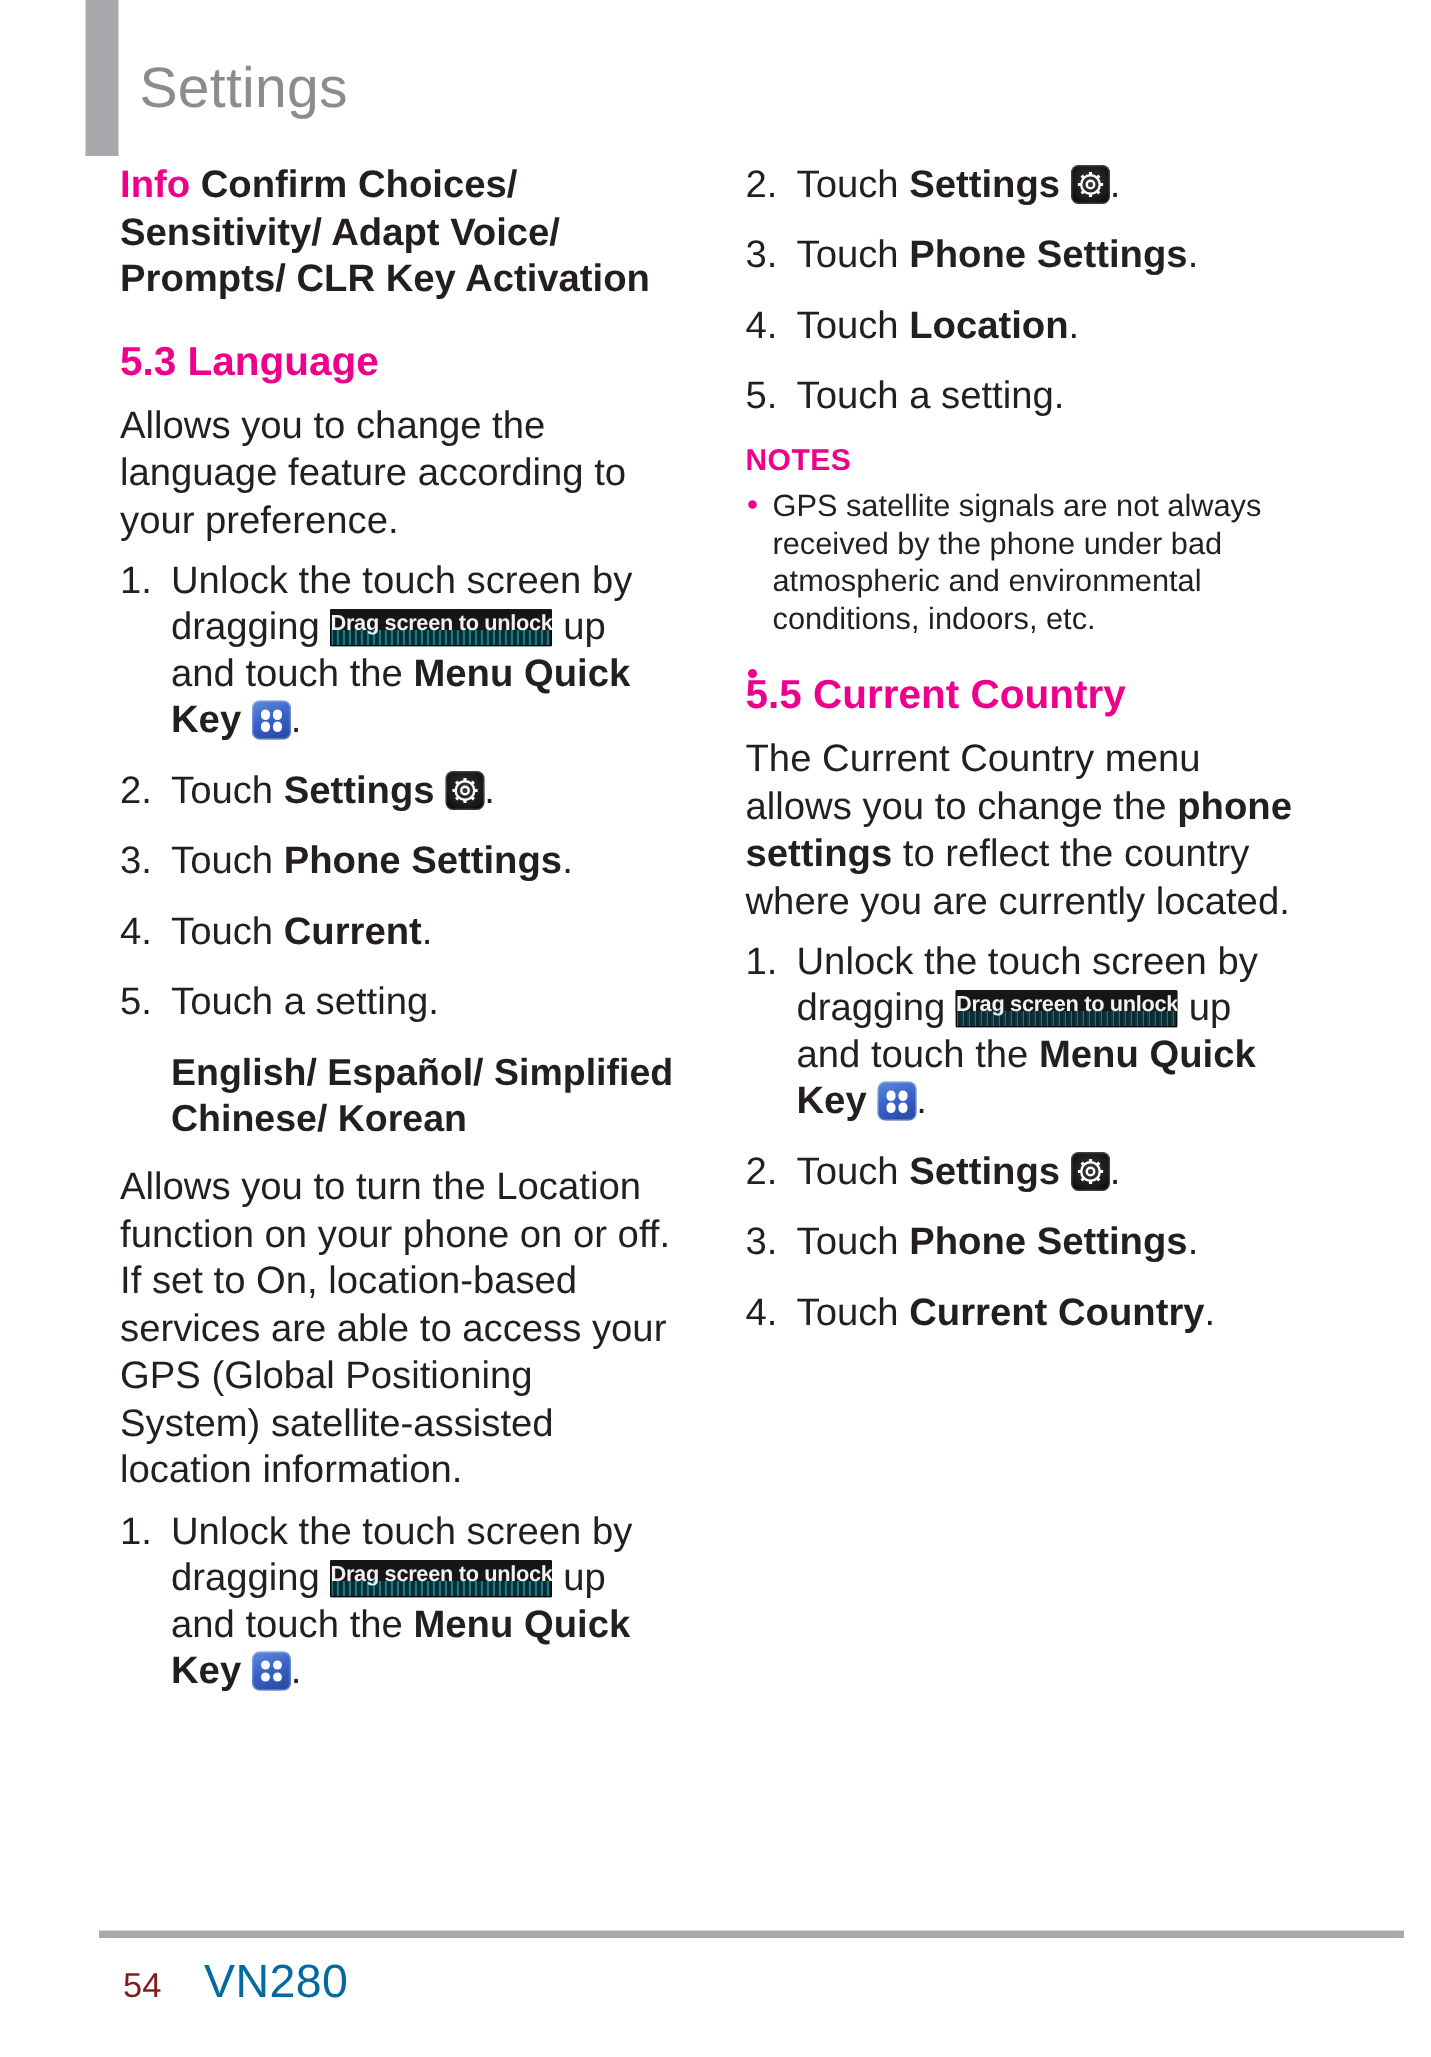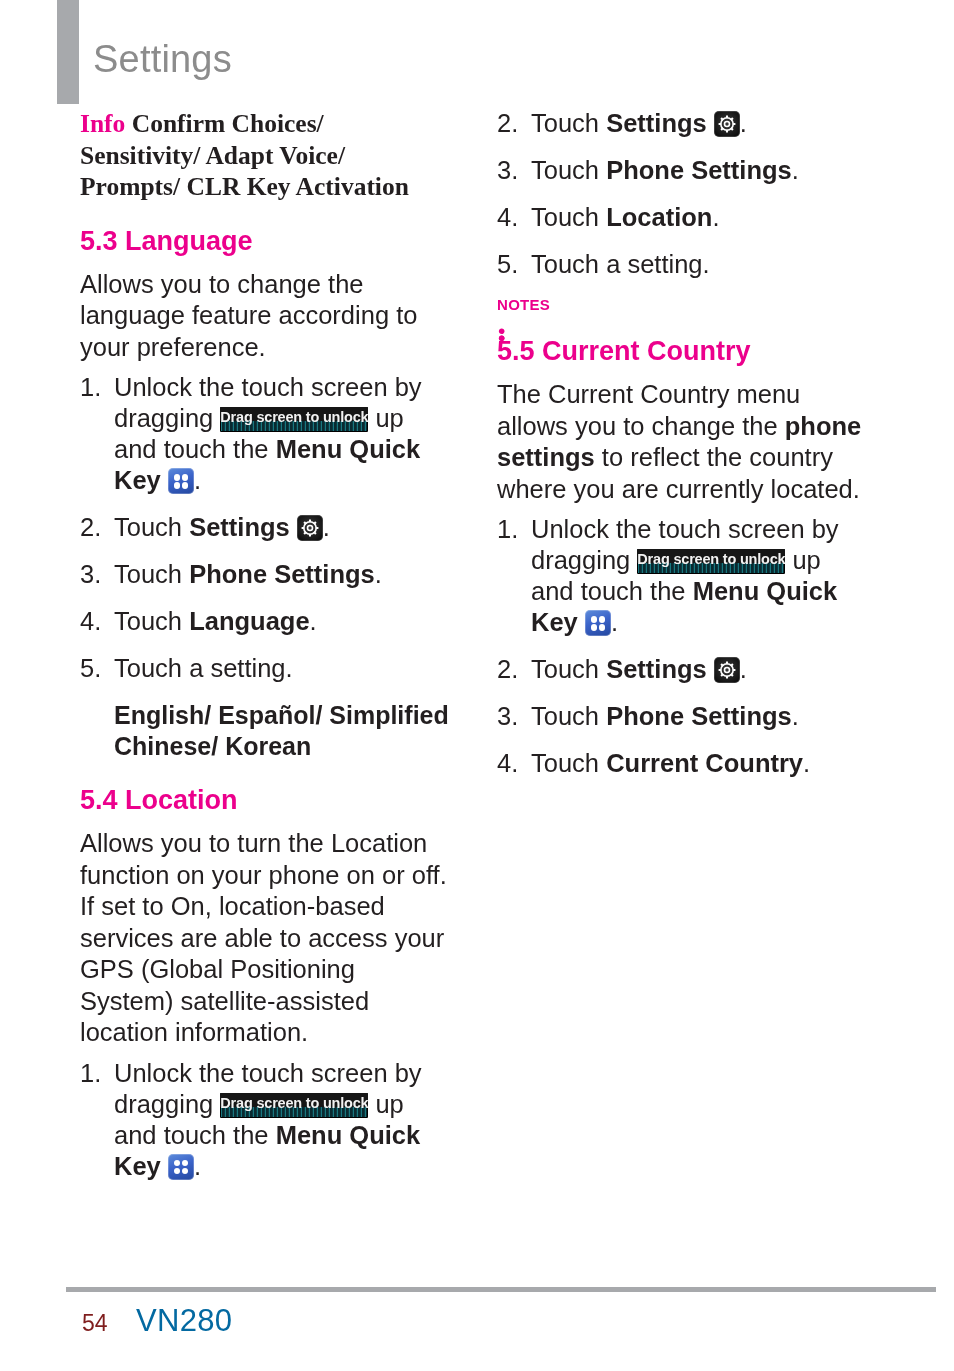--- a/index.html
+++ b/index.html
@@ -54,21 +54,21 @@
   #col-left  { left: 80px; }
   #col-right { left: 497px; }
 
   
   .para {
     font-size: 25.5px;
     line-height: 31.5px;
     color: #231f20;
     margin: 0 0 9px 0;
   }
-  .para.tight { margin-bottom: 4px; font-family: Liberation Serif, serif; }
+  .para.tight { margin-bottom: 4px; }
 
   .section-heading {
     color: #ec008c;
     font-size: 27px;
     line-height: 32px;
     font-weight: 700;
     margin: 22px 0 12px 0;
   }
 
   .numbered {
@@ -89,21 +89,21 @@
   .option-line {
     font-size: 25px;
     line-height: 31px;
     font-weight: bold;
     padding-left: 34px;
     margin: 2px 0 14px 0;
   }
 
   .notes-title {
     color: #ec008c;
-    font-size: 15px;
+    font-size: 20px;
     font-weight: bold;
     letter-spacing: 0.3px;
     margin: 4px 0 6px 0;
   }
   .note-item {
     position: relative;
     padding-left: 18px;
     font-size: 20.5px;
     line-height: 25px;
     margin: 0 0 13px 0;
@@ -255,30 +255,29 @@
           </g>
         </svg>
       </span><span>.</span>
     </div>
 
     <div class="numbered">
       <span class="num">3.</span><span>Touch </span><b>Phone Settings</b><span>.</span>
     </div>
 
     <div class="numbered">
-      <span class="num">4.</span><span>Touch </span><b>Language</b><span>.</span>
+      <span class="num">4.</span><span>Touch </span><b>Current</b><span>.</span>
     </div>
 
     <div class="numbered">
       <span class="num">5.</span><span>Touch a setting.</span>
     </div>
 
     <div class="option-line">English/ Español/ Simplified Chinese/ Korean</div>
 
-    <h2 class="section-heading">5.4 Location</h2>
 
     <p class="para">Allows you to turn the Location function on your phone on or off. If set to On, location-based services are able to access your GPS (Global Positioning System) satellite-assisted location information.</p>
 
     <div class="numbered">
       <span class="num">1.</span><span>Unlock the touch screen by dragging </span><span class="unlock-badge"><span class="cap"></span><span class="lbl">Drag screen to unlock</span></span><span> up and touch the </span><b>Menu Quick Key</b>
       <span class="icon-box icon-menu"><i class="d1"></i><i class="d2"></i><i class="d3"></i><i class="d4"></i></span><span>.</span>
     </div>
 
   </div>
 
@@ -315,21 +314,21 @@
     </div>
 
     <div class="numbered">
       <span class="num">5.</span><span>Touch a setting.</span>
     </div>
 
 
     <div class="notes-title">NOTES</div>
 
     <div class="note-item">
-      <span class="bullet">•</span>
+      <span class="bullet">•</span><span>GPS satellite signals are not always received by the phone under bad atmospheric and environmental conditions, indoors, etc.</span>
     </div>
     <div class="note-item">
       <span class="bullet">•</span>
     </div>
     <div class="note-item">
       <span class="bullet">•</span>
     </div>
 
     <h2 class="section-heading">5.5 Current Country</h2>
 

